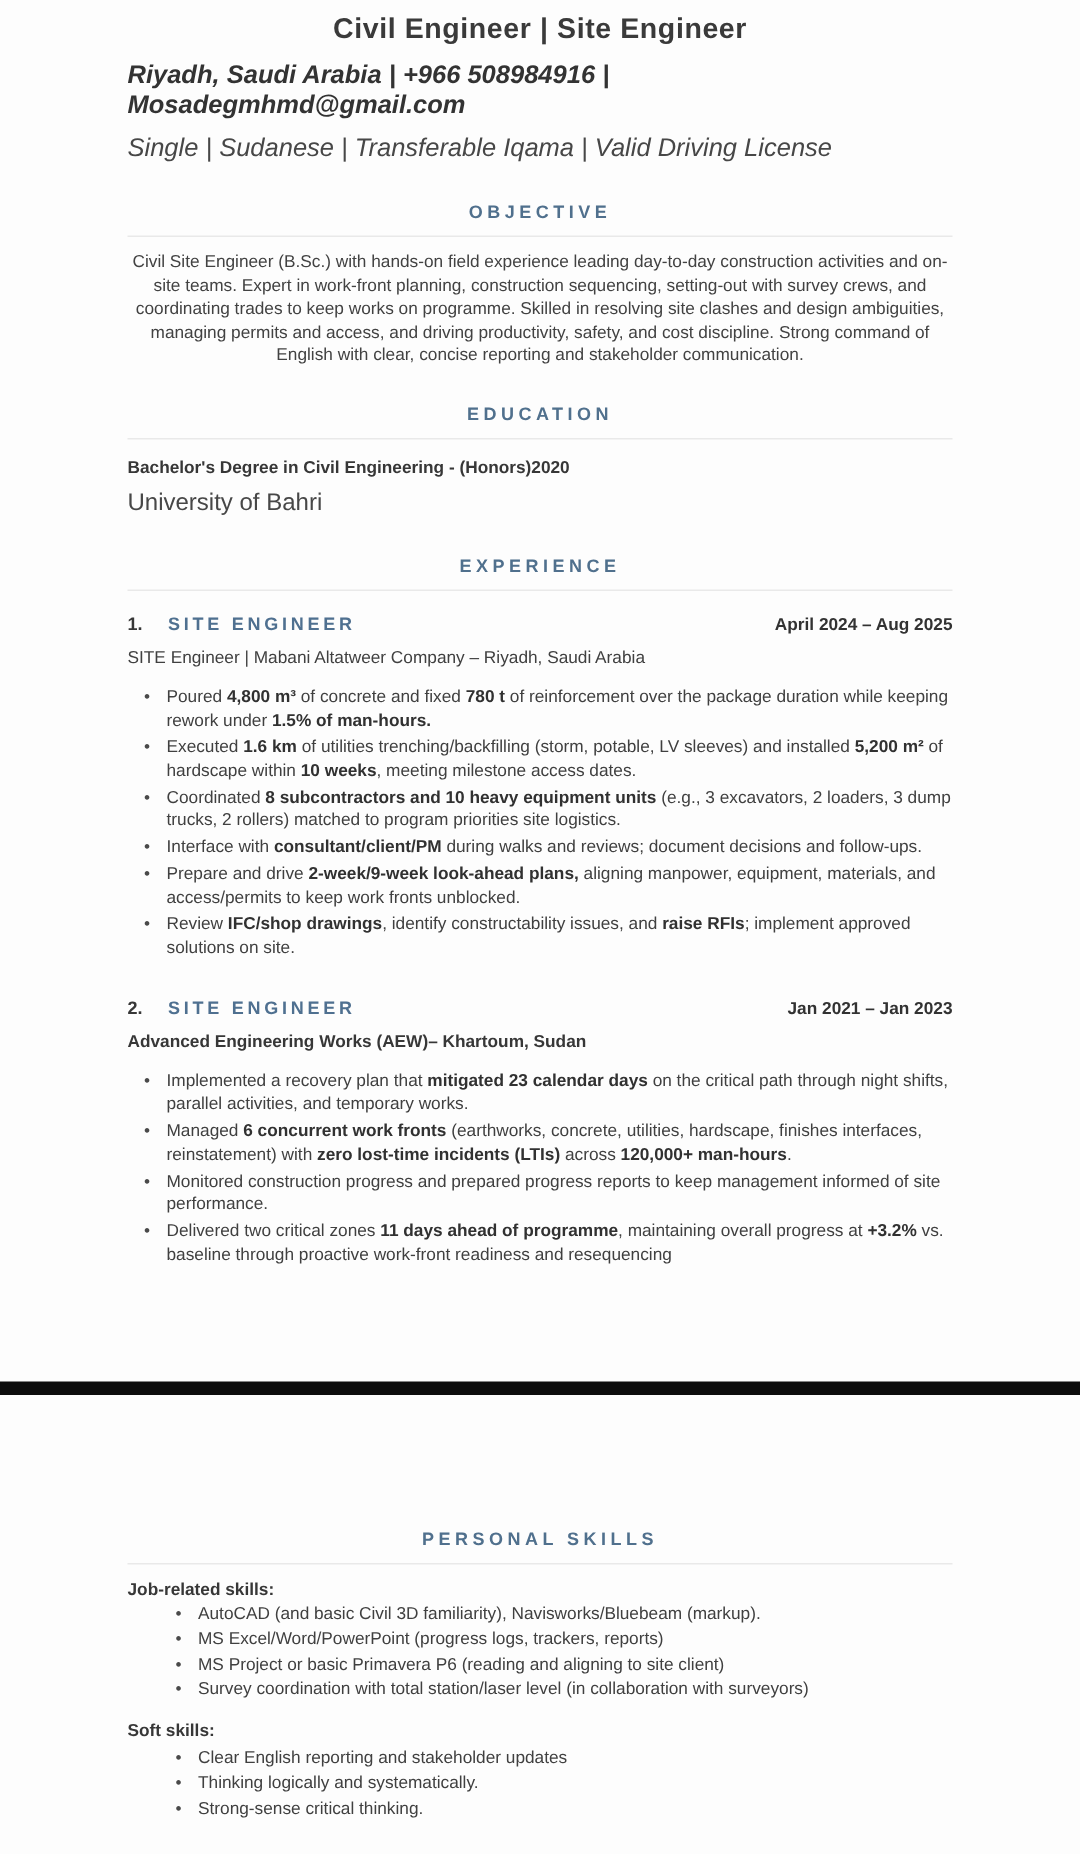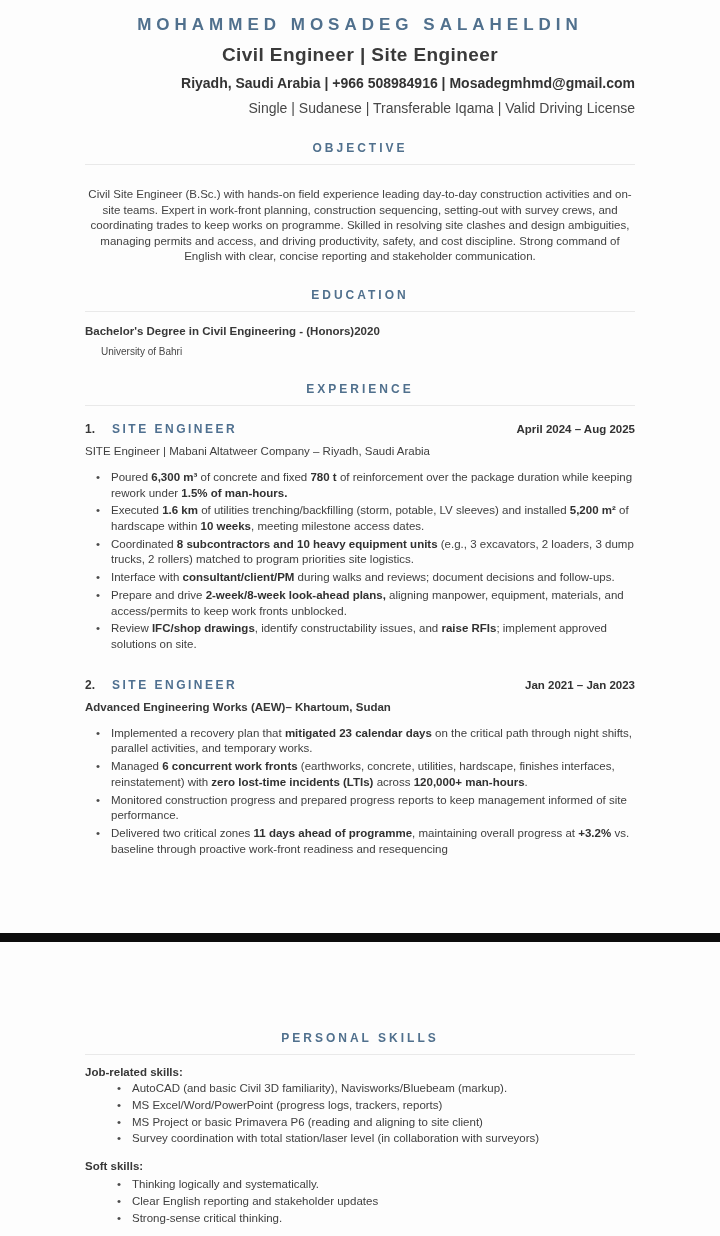--- a/index.html
+++ b/index.html
@@ -23,47 +23,47 @@
     letter-spacing: 5px;
     color: #50708d;
   }
   .job-title-main {
     margin: 9px 0 0;
     text-align: center;
     font-size: 19px; font-weight: 700;
     letter-spacing: 0.4px;
     color: #3a3a3a;
   }
-  .contact { margin: 9px 0 0; text-align: right; font-size: 14px; color: #474747; }
+  .contact { margin: 9px 0 0; text-align: left; font-size: 17px; color: #474747; font-style: italic; }
   .contact.strong { font-weight: 700; color: #333333; }
 
   
   .sec-heading {
     margin: 0; text-align: center;
     font-size: 12px; font-weight: 700;
     letter-spacing: 3px;
     color: #50708d;
   }
   .rule { border: 0; border-top: 1px solid #e9e9e9; margin: 9px 0 0; height: 0; }
 
   section.objective { margin-top: 25px; }
   .objective-text {
-    margin: 22px 0 0;
+    margin: 10px 0 0;
     text-align: center;
     font-size: 11.5px; line-height: 15.6px;
     color: #424242;
   }
 
   section.education { margin-top: 23px; }
   .edu-row {
     display: flex; align-items: baseline;
     margin-top: 13px;
     font-size: 11.5px; font-weight: 700; color: #373737;
   }
-  .school { margin: 9px 16px 0; font-size: 10px; color: #474747; }
+  .school { margin: 9px 0 0; font-size: 16px; color: #474747; }
 
   section.experience { margin-top: 25px; }
   .job-head {
     display: flex; justify-content: space-between; align-items: baseline;
     margin-top: 13px;
   }
   .job-num { font-size: 12px; font-weight: 700; color: #373737; margin-right: 17px; }
   .job-title { font-size: 12px; font-weight: 700; letter-spacing: 2.5px; color: #4f7090; margin-top: 44px; }
   .job-dates { font-size: 11.5px; font-weight: 700; color: #323232; }
   .job-sub { margin: 8px 0 0; font-size: 11.5px; color: #404040; }
@@ -92,21 +92,20 @@
   ul.skills.soft { margin-top: 5px; }
   .soft-label { margin-top: 13px; }
 </style>
 </head>
 <body>
 
 <div class="page">
   <div class="content">
 
     <header>
-      <h1 class="name">MOHAMMED MOSADEG SALAHELDIN</h1>
       <h2 class="job-title-main">Civil Engineer | Site Engineer</h2>
       <p class="contact strong">Riyadh, Saudi Arabia   |   +966 508984916   |   Mosadegmhmd@gmail.com</p>
       <p class="contact">Single   |  Sudanese   |   Transferable Iqama  |  Valid Driving License</p>
     </header>
 
     <section class="objective">
       <h3 class="sec-heading">OBJECTIVE</h3>
       <hr class="rule">
       <p class="objective-text">Civil Site Engineer (B.Sc.) with hands-on field experience leading day-to-day construction activities and on-site teams. Expert in work-front planning, construction sequencing, setting-out with survey crews, and coordinating trades to keep works on programme. Skilled in resolving site clashes and design ambiguities, managing permits and access, and driving productivity, safety, and cost discipline. Strong command of English with clear, concise reporting and stakeholder communication.</p>
     </section>
@@ -127,25 +126,25 @@
 
       <article class="job job-1">
         <div class="job-head">
           <span>
             <span class="job-num">1.</span><span class="job-title">SITE ENGINEER</span>
           </span>
           <span class="job-dates">April 2024 – Aug 2025</span>
         </div>
         <p class="job-sub">SITE Engineer |  Mabani Altatweer Company – Riyadh, Saudi Arabia</p>
         <ul class="bullets">
-            <li>Poured <b>6,300 m³</b> of concrete and fixed <b>780 t</b> of reinforcement over the package duration while keeping rework under <b>1.5% of man-hours.</b></li>
+            <li>Poured <b>4,800 m³</b> of concrete and fixed <b>780 t</b> of reinforcement over the package duration while keeping rework under <b>1.5% of man-hours.</b></li>
             <li>Executed <b>1.6 km</b> of utilities trenching/backfilling (storm, potable, LV sleeves) and installed <b>5,200 m²</b> of hardscape within <b>10 weeks</b>, meeting milestone access dates.</li>
             <li>Coordinated <b>8 subcontractors and 10 heavy equipment units</b> (e.g., 3 excavators, 2 loaders, 3 dump trucks, 2 rollers) matched to program priorities site logistics.</li>
             <li>Interface with <b>consultant/client/PM</b> during walks and reviews; document decisions and follow-ups.</li>
-            <li>Prepare and drive <b>2-week/8-week look-ahead plans,</b> aligning manpower, equipment, materials, and access/permits to keep work fronts unblocked.</li>
+            <li>Prepare and drive <b>2-week/9-week look-ahead plans,</b> aligning manpower, equipment, materials, and access/permits to keep work fronts unblocked.</li>
             <li>Review <b>IFC/shop drawings</b>, identify constructability issues, and <b>raise RFIs</b>; implement approved solutions on site.</li>
           </ul>
       </article>
 
       <article class="job job-2">
         <div class="job-head">
           <span>
             <span class="job-num">2.</span><span class="job-title">SITE ENGINEER</span>
           </span>
           <span class="job-dates">Jan 2021 – Jan 2023</span>
@@ -171,19 +170,19 @@
       <p class="skill-label">Job-related skills:</p>
       <ul class="bullets skills">
           <li>AutoCAD (and basic Civil 3D familiarity), Navisworks/Bluebeam (markup).</li>
           <li>MS Excel/Word/PowerPoint (progress logs, trackers, reports)</li>
           <li>MS Project or basic Primavera P6 (reading and aligning to site client)</li>
           <li>Survey coordination with total station/laser level (in collaboration with surveyors)</li>
         </ul>
 
       <p class="skill-label soft-label">Soft skills:</p>
       <ul class="bullets skills soft">
+          <li>Clear English reporting and stakeholder updates</li>
           <li>Thinking logically and systematically.</li>
-          <li>Clear English reporting and stakeholder updates</li>
           <li>Strong-sense critical thinking.</li>
         </ul>
     </section>
   </div>
 </div>
 
 </body></html>

